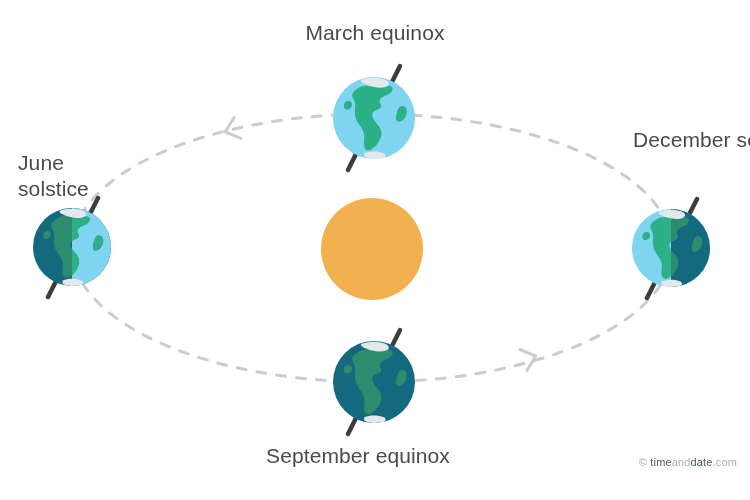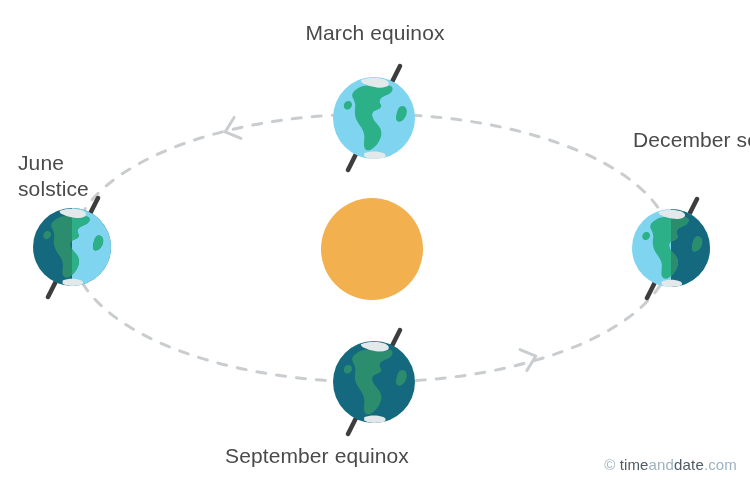--- a/index.html
+++ b/index.html
@@ -36,37 +36,38 @@
     left: 0;
     top: 20px;
     width: 750px;
     text-align: center;
   }
   #label-september {
     left: 0;
     top: 443px;
     width: 634px;
     text-align: center;
+    padding-left: 41px;
   }
   #label-june {
     left: 18px;
     top: 127px;
     text-align: left;
     margin-top: 23px;
   }
   #label-december {
     left: 633px;
     top: 127px;
     text-align: left;
   }
   #watermark {
     position: absolute;
     right: 13px;
     top: 456px;
-    font-size: 15px;
+    font-size: 11px;
     letter-spacing: 0.15px;
     white-space: pre;
   }
   #watermark .wm-dark { color: #4c5b66; }
   #watermark .wm-light { color: #9eb3c0; }
   #watermark .wm-c { color: #9eb3c0; }
 </style>
 </head>
 <body>
 

